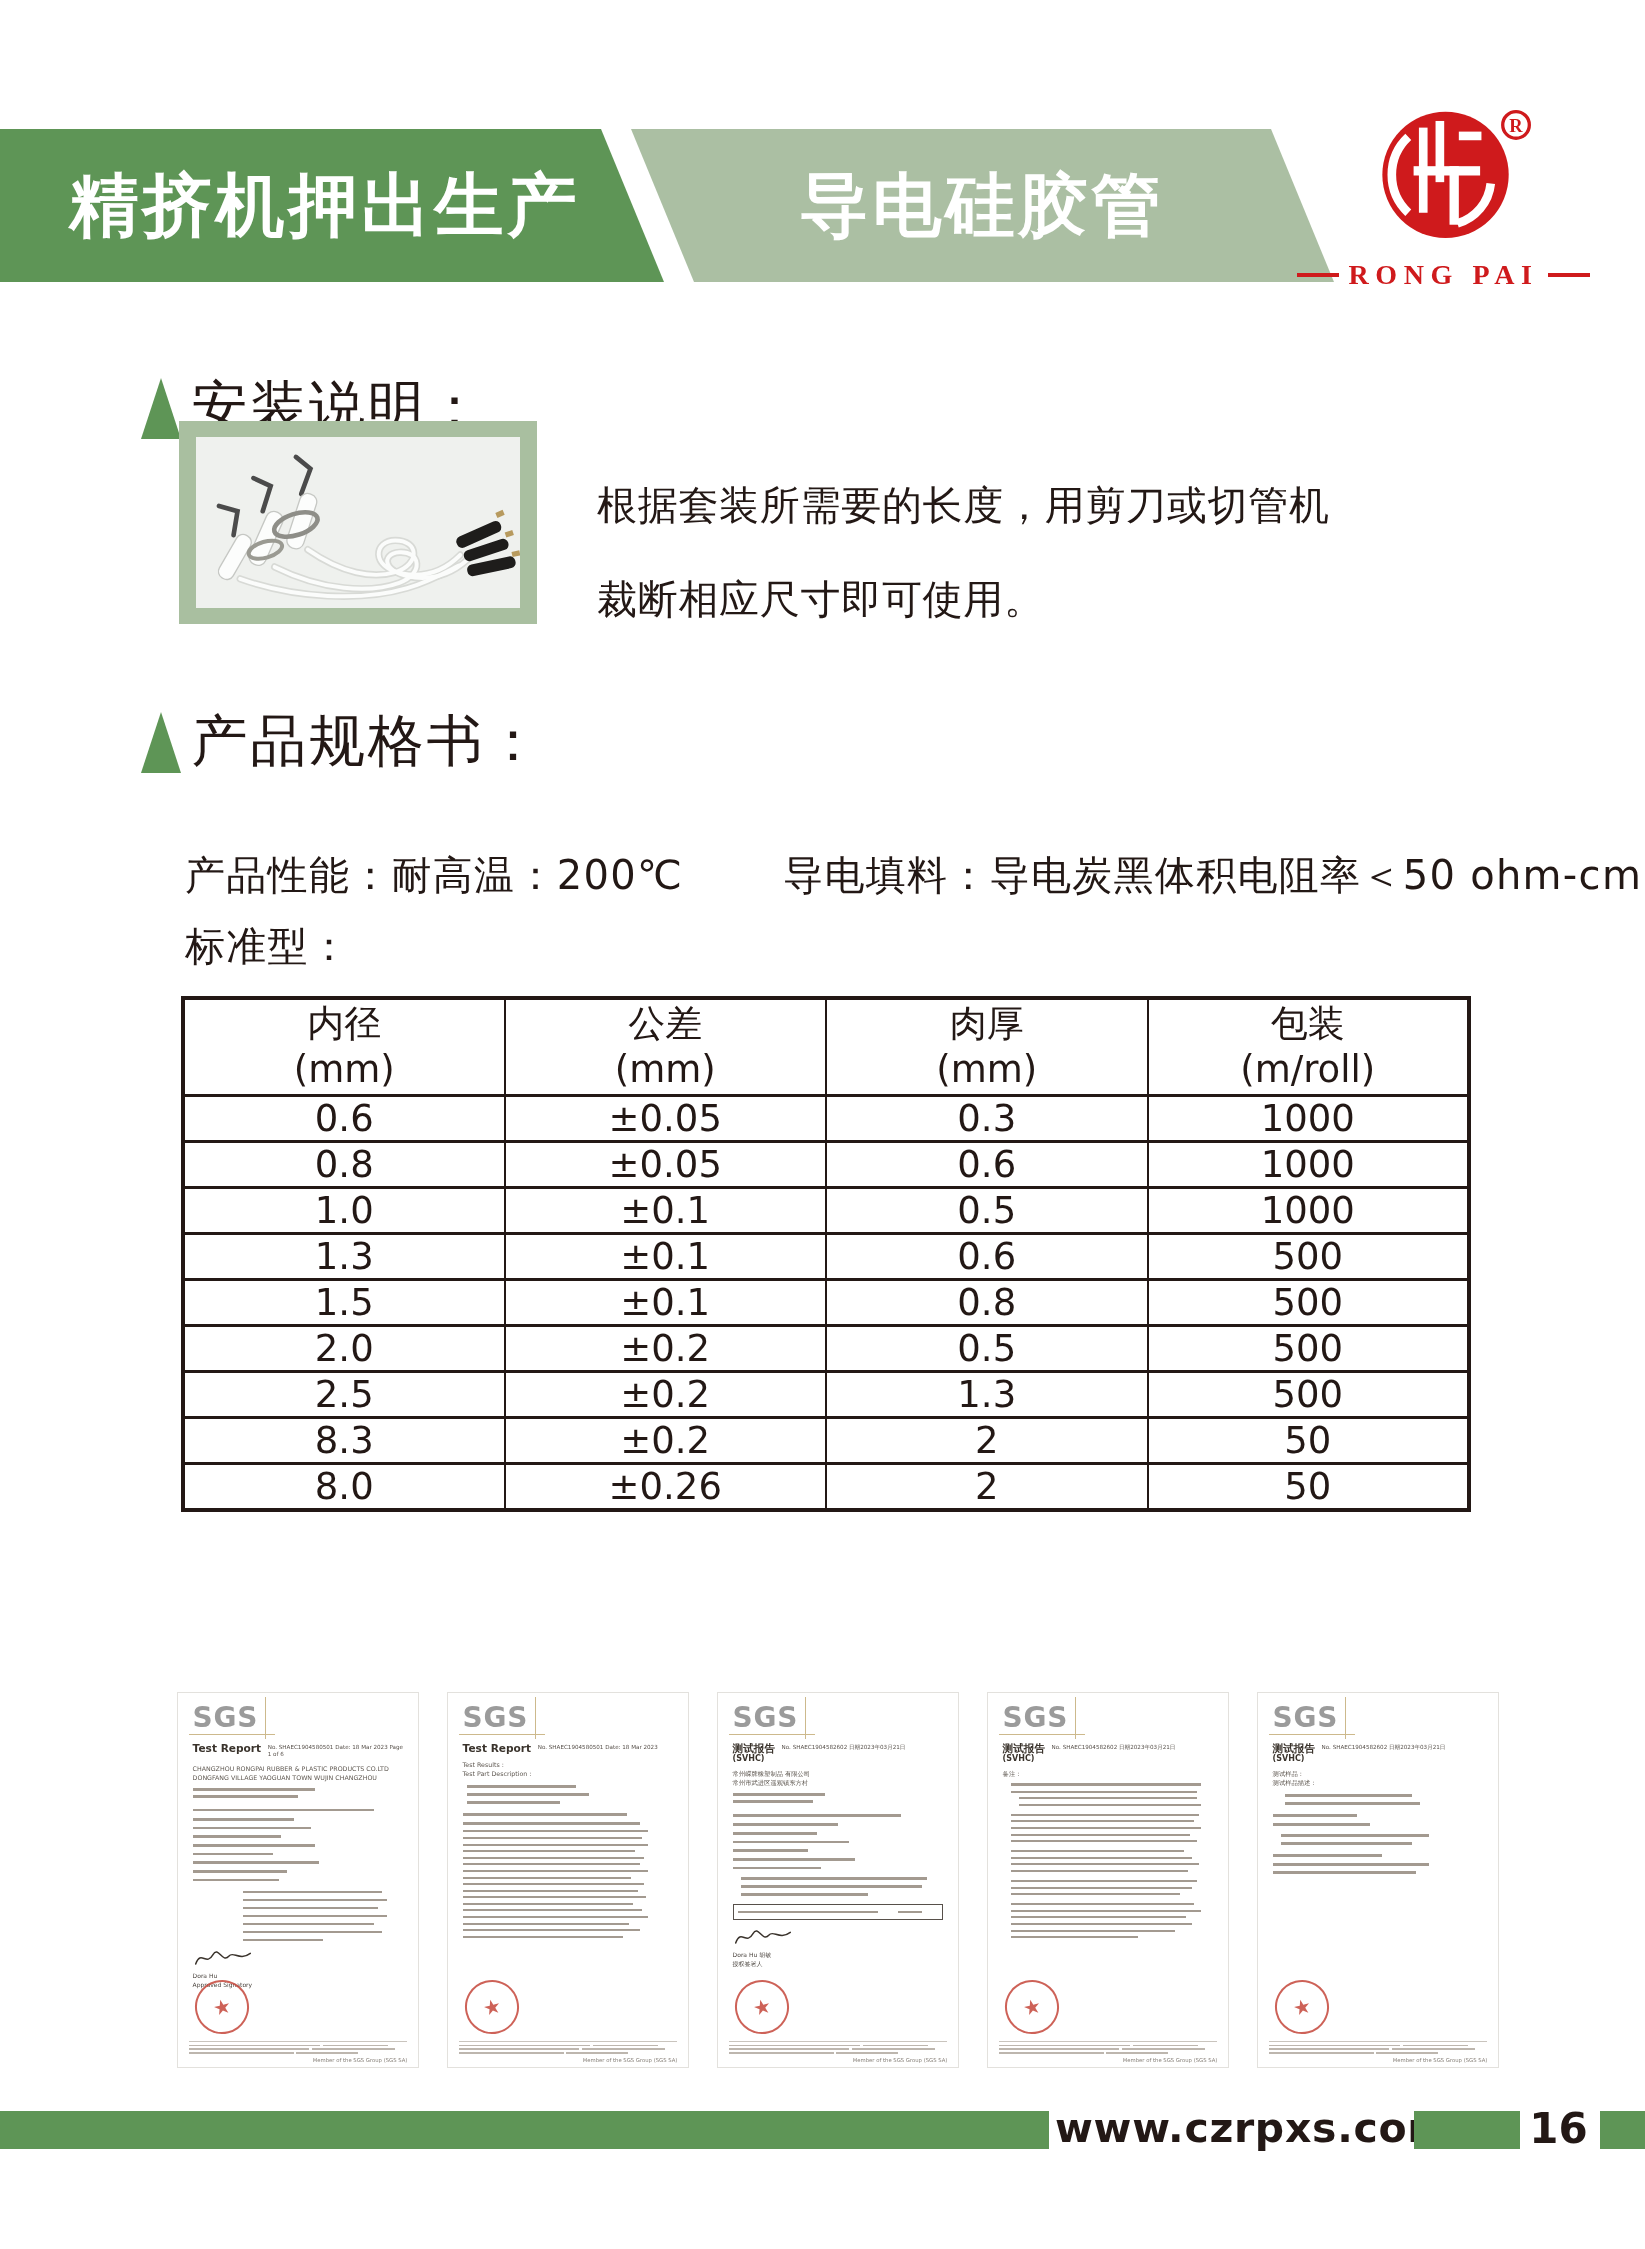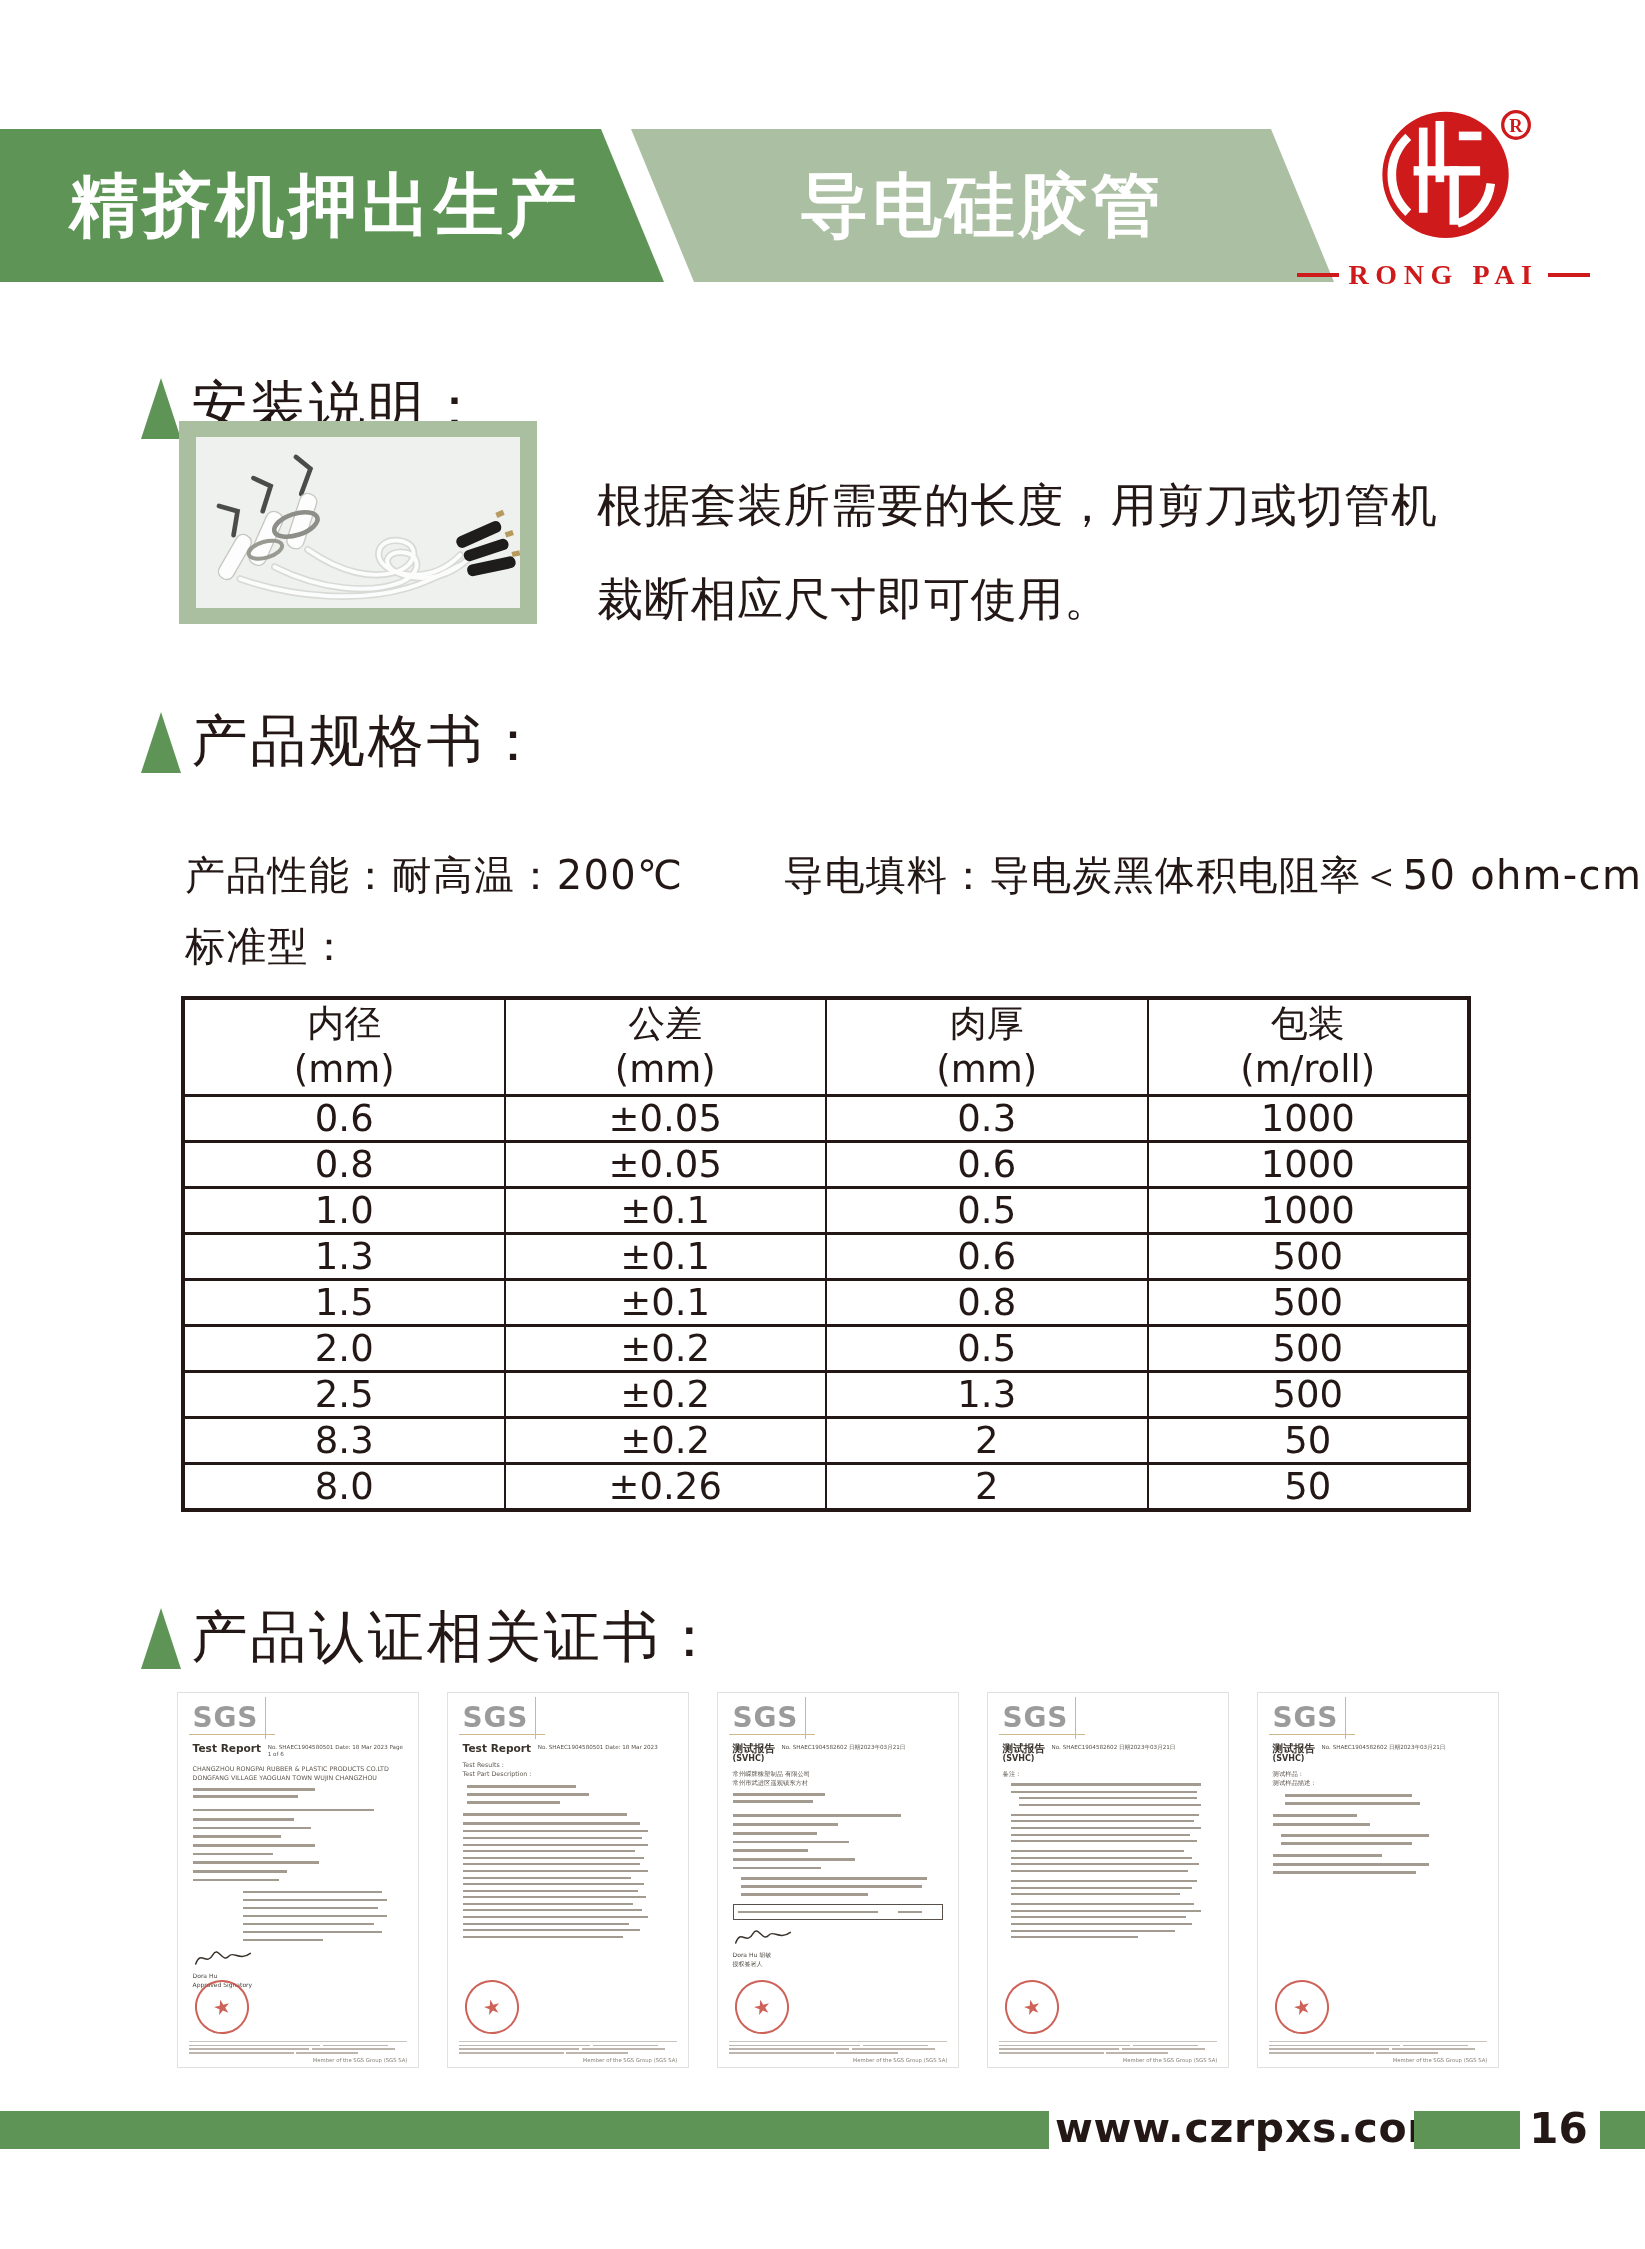--- a/index.html
+++ b/index.html
@@ -34,21 +34,21 @@
 
   
   .sec-head{position:absolute;display:flex;align-items:center;gap:10.6px;font-size:56px;font-weight:500;
             letter-spacing:2.7px;color:var(--ink);white-space:nowrap;}
   .tri{width:0;height:0;border-left:20.6px solid transparent;border-right:20.6px solid transparent;
        border-bottom:61px solid var(--green-dark);flex:none;}
 
   
   .photo-frame{position:absolute;left:179px;top:421px;width:358px;height:203px;background:var(--green-frame);}
   .photo{position:absolute;left:16.6px;top:16px;right:16.6px;bottom:16px;background:#eff1ee;overflow:hidden;}
-  .desc{position:absolute;left:597px;top:458px;font-size:46px;line-height:94px;letter-spacing:0.7px;color:var(--ink);white-space:nowrap;}
+  .desc{position:absolute;left:597px;top:458px;font-size:40px;line-height:94px;letter-spacing:0.7px;color:var(--ink);white-space:nowrap;}
 
   
   .spec-line{position:absolute;left:185px;font-size:40px;letter-spacing:1.3px;color:var(--ink);white-space:nowrap;}
   .spec-line .gap{margin-left:100px;}
 
   .spec-table{position:absolute;left:181px;top:996px;width:1290px;border-collapse:collapse;table-layout:fixed;
               border:4px solid var(--ink);color:var(--ink);}
   .spec-table th,.spec-table td{border-left:2px solid var(--ink);border-right:2px solid var(--ink);
               border-top:3.3px solid var(--ink);border-bottom:3.3px solid var(--ink);
               text-align:center;vertical-align:middle;padding:0;}
@@ -258,24 +258,20 @@
         </tr>
         <tr>
           <td>8.0</td>
           <td>±0.26</td>
           <td>2</td>
           <td>50</td>
         </tr>
       </tbody>
   </table>
 
-  <div class="sec-head" style="left:141px;top:1600px;">
-    <span class="tri"></span>
-    <span>产品认证相关证书：</span>
-  </div>
 
   <div class="certs-row">
       <div class="cert"><div class="sgs">SGS<span class="hline"></span><span class="vline"></span></div><div class="cert-title-row">
           <div>
             <div class="cert-title">Test Report</div>
           </div>
           <div class="cert-meta">No. SHAEC1904580501   Date: 18 Mar 2023   Page 1 of 6</div>
         </div><div class="cert-lines">
           <div>CHANGZHOU RONGPAI RUBBER &amp; PLASTIC PRODUCTS CO.LTD</div>
           <div>DONGFANG VILLAGE YAOGUAN TOWN WUJIN CHANGZHOU</div>

